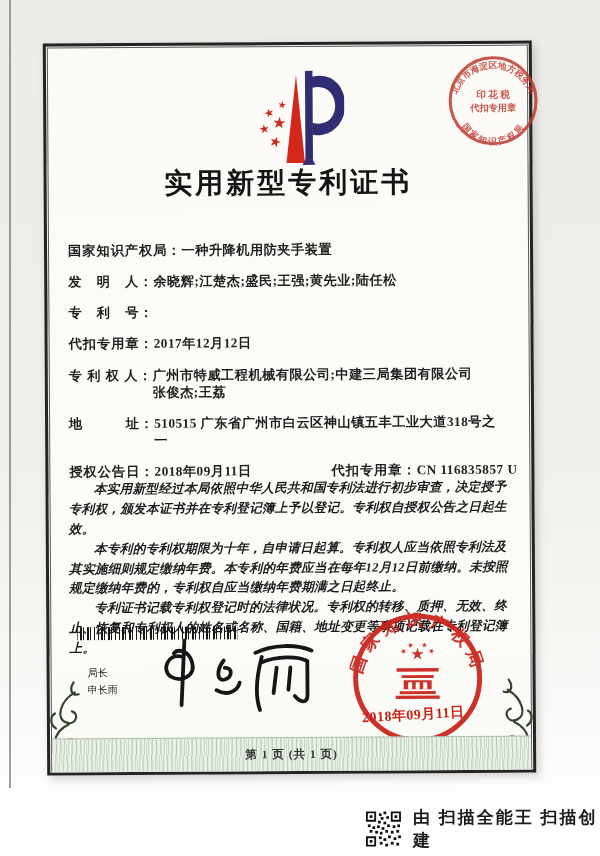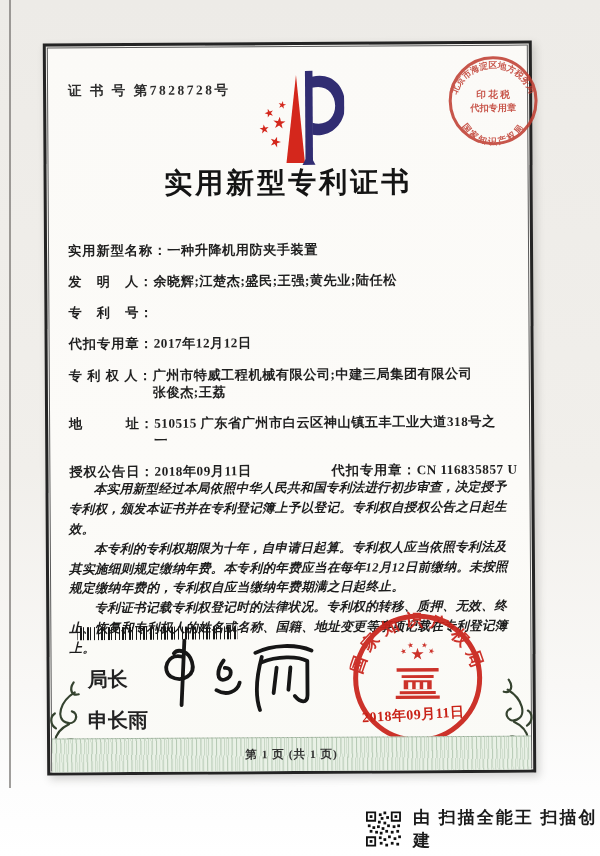--- a/index.html
+++ b/index.html
@@ -35,22 +35,22 @@
   
   .paras{position:absolute;left:20px;top:434px;right:15px;
     font-size:12.6px;font-style:italic;font-weight:600;line-height:1.58;color:#1c1c1c;}
   .paras p{margin:0;text-indent:2em;letter-spacing:.3px;}
   
   .barcode{position:absolute;left:28px;top:581px;width:160px;height:13px;
     background:repeating-linear-gradient(90deg,
       #161616 0 1px,transparent 1px 3px,#161616 3px 5px,transparent 5px 6px,
       #161616 6px 7px,transparent 7px 10px,#161616 10px 12px,transparent 12px 13px,
       #161616 13px 14px,transparent 14px 17px,#161616 17px 18px,transparent 18px 21px);}
-  .director{position:absolute;left:38px;top:620px;font-size:20px;font-weight:700;color:#222;}
-  .director .name{margin-top:14px;}
+  .director{position:absolute;left:38px;top:620px;font-size:10px;font-weight:400;color:#222;}
+  .director .name{margin-top:3px;}
   .sig{position:absolute;left:100px;top:588px;width:180px;height:88px;}
   .main-seal{position:absolute;left:300px;top:566px;width:136px;height:136px;opacity:.93;}
   .seal-date{position:absolute;left:312px;top:662px;font-size:14px;font-weight:700;
     color:#c92318;letter-spacing:.5px;transform:rotate(-3deg);white-space:nowrap;}
   .tax-seal{position:absolute;left:400px;top:10px;width:94px;height:94px;opacity:.85;}
   .band{position:absolute;left:2px;right:2px;top:692px;height:33px;
     background-color:#e9f1e6;
     background-image:repeating-linear-gradient(92deg,rgba(115,150,115,.30) 0 1px,transparent 1px 4px),
       repeating-linear-gradient(87deg,rgba(115,150,115,.20) 0 1px,transparent 1px 5px);
     border-top:1px solid rgba(85,115,85,.35);}
@@ -65,21 +65,20 @@
   .cam-text{font-family:"Liberation Sans","DejaVu Sans",sans-serif;
     font-size:17px;font-weight:700;letter-spacing:2px;color:#1b1b1b;}
 </style>
 </head>
 <body>
 
 <div class="edge-line"></div>
 
 <div class="paper">
 
-  <div class="cert-no">证 书 号 第7828728号</div>
 
   <svg class="logo" viewBox="0 0 92 106">
     <defs>
       <path id="star" d="M0,-1 L0.224,-0.309 L0.951,-0.309 L0.363,0.118 L0.588,0.809 L0,0.382 L-0.588,0.809 L-0.363,0.118 L-0.951,-0.309 L-0.224,-0.309 Z"></path>
     </defs>
     <polygon points="44,10 52.5,98 34,98" fill="#d4271c"></polygon>
     <rect x="53" y="6" width="7.5" height="92" fill="#312d72"></rect>
     <polygon points="50,100 63,100 56.5,88" fill="#312d72"></polygon>
     <path d="M60,12 C80,7 93,22 93,40 C93,58 80,73 60,70 L60,58 C74,62 83,53 83,41 C83,29 74,19 60,23 Z" fill="#312d72"></path>
     <g fill="#d4271c">
@@ -102,21 +101,21 @@
       <textPath href="#taxArcB" startOffset="50%" text-anchor="middle">国家知识产权局</textPath>
     </text>
     <text x="46" y="43" text-anchor="middle" font-size="9.5" font-weight="bold" fill="#bf3a2e">印 花 税</text>
     <text x="46" y="56" text-anchor="middle" font-size="9" font-weight="bold" fill="#bf3a2e">代扣专用章</text>
   </svg>
 
   <div class="title">实用新型专利证书</div>
 
   <div class="fields">
     <div class="frow">
-      <span class="flabel">实用新型名称：</span>
+      <span class="flabel">国家知识产权局：</span>
       <span class="fvalue">一种升降机用防夹手装置</span>
     </div>
     <div class="frow">
       <span class="flabel">发　明　人：</span>
       <span class="fvalue">余晓辉;江楚杰;盛民;王强;黄先业;陆任松</span>
     </div>
     <div class="frow">
       <span class="flabel">专　利　号：</span>
     </div>
     <div class="frow">

